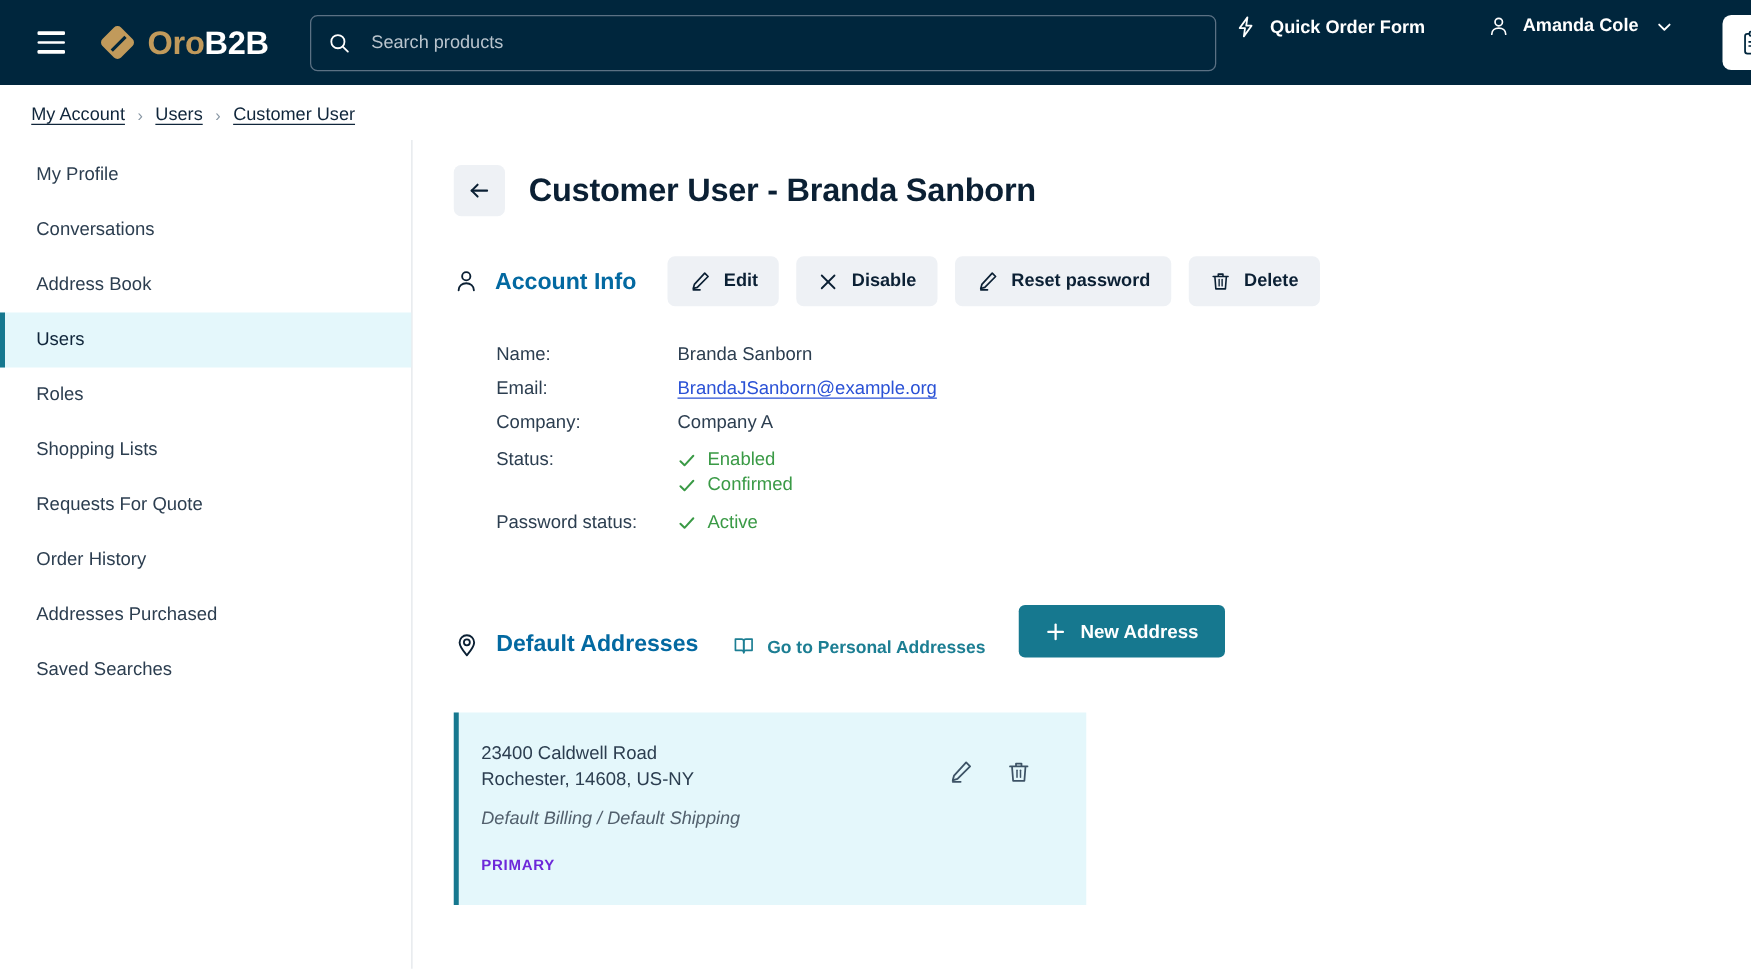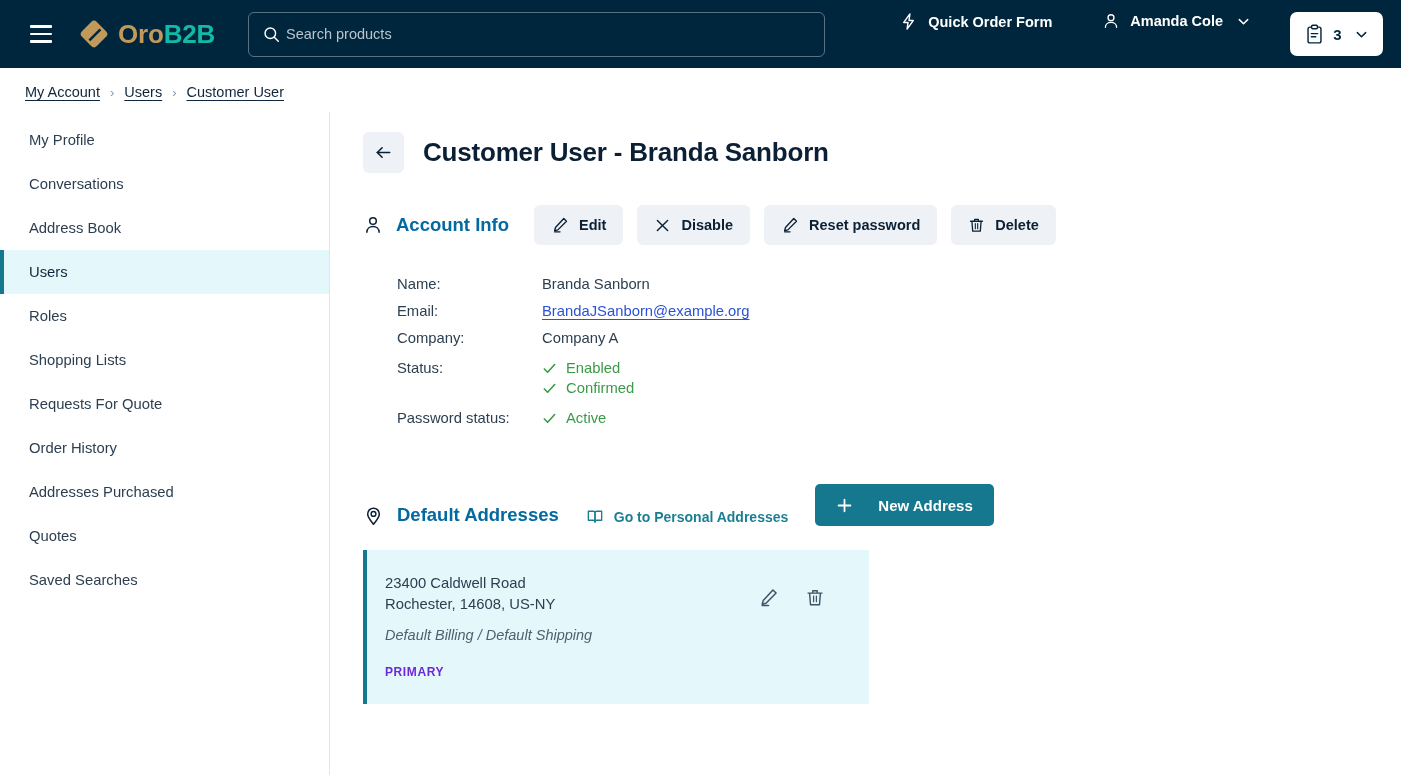--- a/index.html
+++ b/index.html
@@ -40,30 +40,30 @@
   }
   .logo-mark {
     width: 30px; height: 30px;
     flex: 0 0 auto;
   }
   .logo-text {
     font-size: 26px; font-weight: 700; letter-spacing: -0.2px;
     white-space: nowrap;
   }
   .logo-text .oro { color: #c19a5b; }
-  .logo-text .b2b { color: #14b8a6; }
+  .logo-text .b2b { color: #ffffff; }
 
   .searchbox {
     margin-left: 33px;
-    width: 577px; height: 45px;
+    width: 725px; height: 45px;
     border: 1px solid #5b7184;
     border-radius: 6px;
     display: flex; align-items: center;
     padding: 0 14px;
-    gap: 6px;
+    gap: 17px;
     flex: 0 0 auto;
   }
   .search-icon { width: 17px; height: 17px; flex: 0 0 auto; }
   .search-input {
     flex: 1; border: none; outline: none; background: transparent;
     color: #ffffff; font-size: 14.5px;
     font-family: "Liberation Sans", sans-serif;
   }
   .search-input::placeholder { color: #b9c4cd; }
 
@@ -219,29 +219,29 @@
     display: flex; align-items: center; gap: 10px;
     color: #1c7e93; font-size: 14px; font-weight: 700;
     cursor: pointer; margin-left: 27px; white-space: nowrap;
   }
   .new-addr-btn {
     margin-left: 27px;
     height: 42px;
     background: #16788f;
     color: #ffffff;
     border: none; border-radius: 5px;
-    display: flex; align-items: center; gap: 25px;
+    display: flex; align-items: center; gap: 11px;
     padding: 0 21px;
     font-size: 15px; font-weight: 700;
     cursor: pointer; white-space: nowrap;
     font-family: "Liberation Sans", sans-serif;
   }
 
   .addr-card {
-    margin-top: 24px;
+    margin-top: 44px;
     width: 506px;
     background: #e4f7fb;
     border-left: 4px solid #16788f;
     padding: 23px 22px 25px 18px;
     display: flex;
     position: relative;
     min-height: 149px;
   }
   .addr-lines { flex: 1; }
   .addr-line {
@@ -362,23 +362,20 @@
       <span>Shopping Lists</span>
     </div>
     <div class="nav-item">
       <span>Requests For Quote</span>
     </div>
     <div class="nav-item">
       <span>Order History</span>
     </div>
     <div class="nav-item">
       <span>Addresses Purchased</span>
-    </div>
-    <div class="nav-item">
-      <span>Quotes</span>
     </div>
     <div class="nav-item">
       <span>Saved Searches</span>
     </div>
   </nav>
 
   <main class="main">
 
     <div class="page-head">
       <button class="back-btn">

